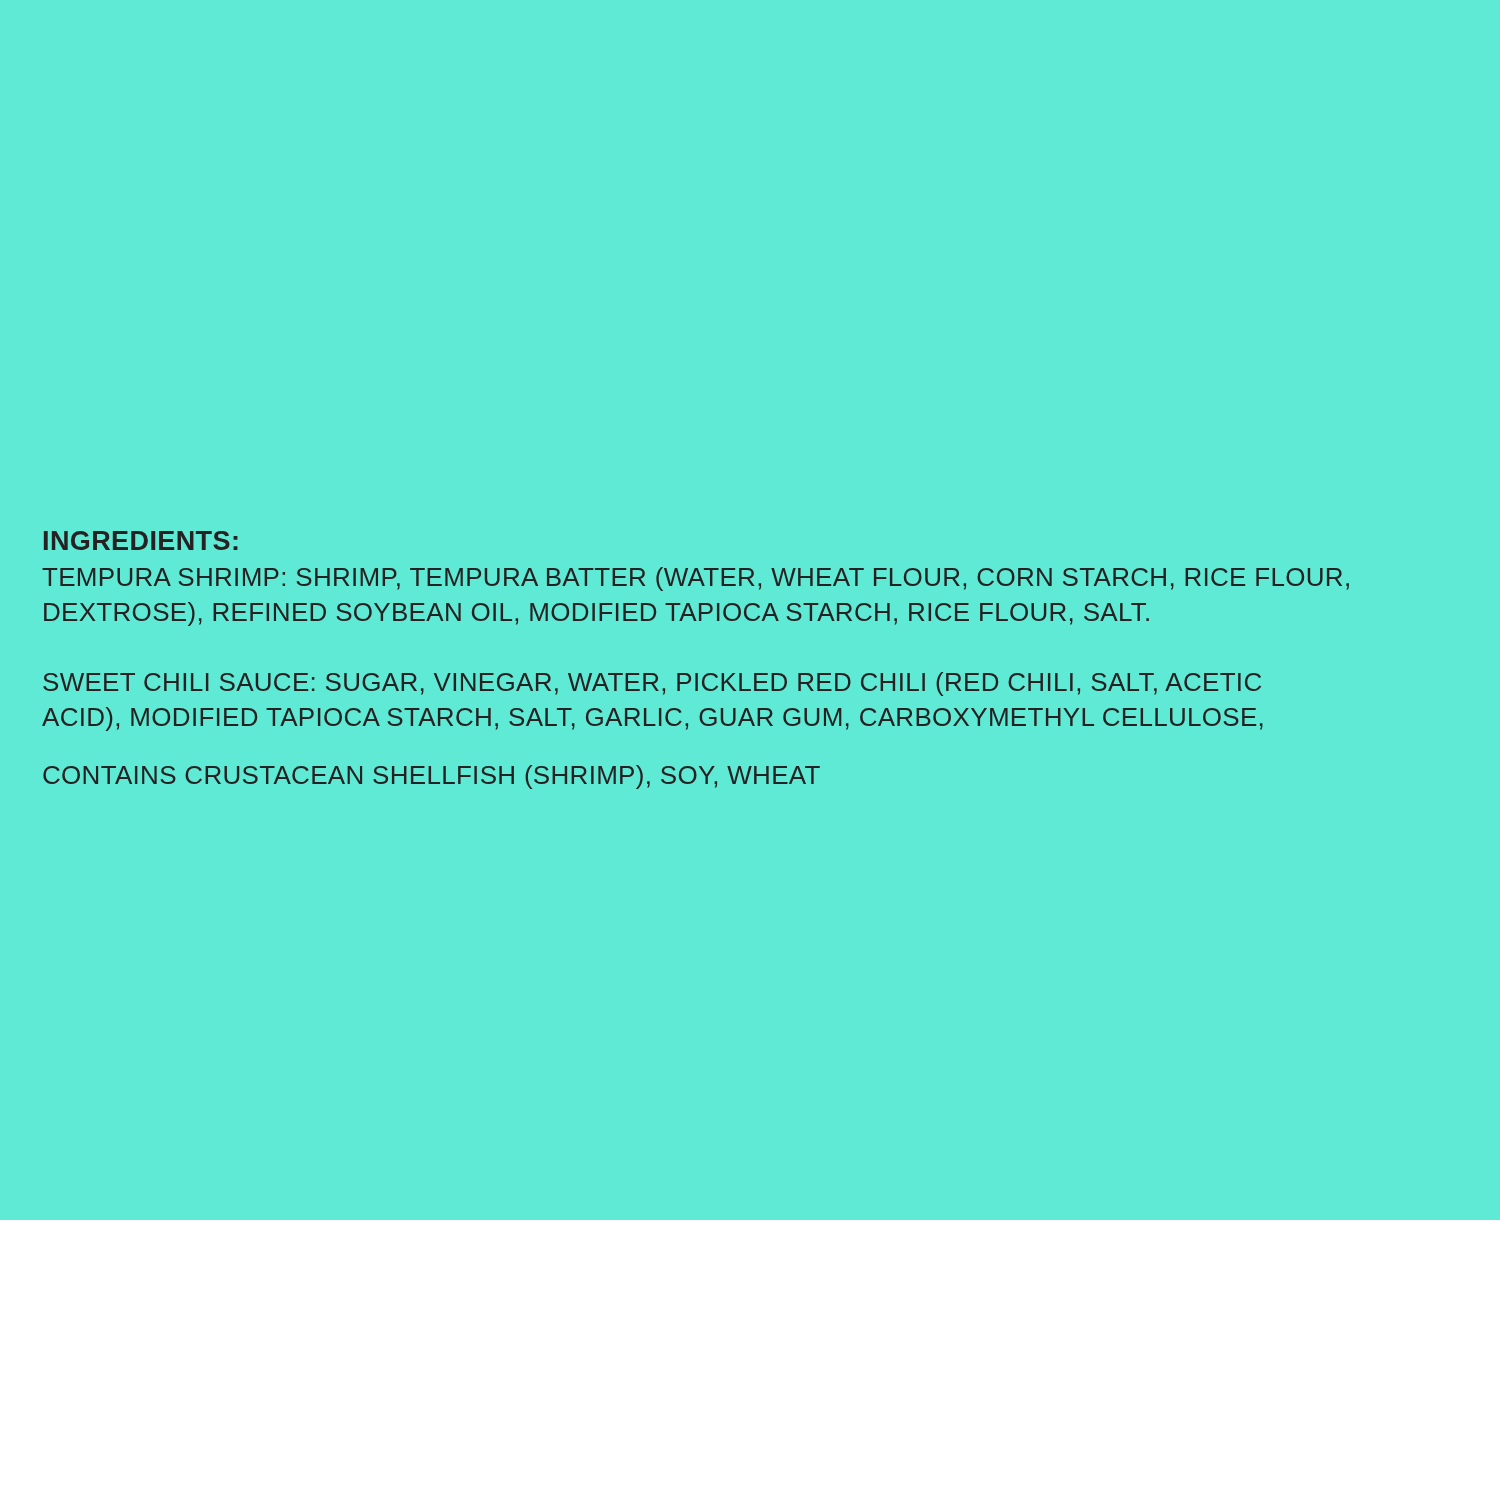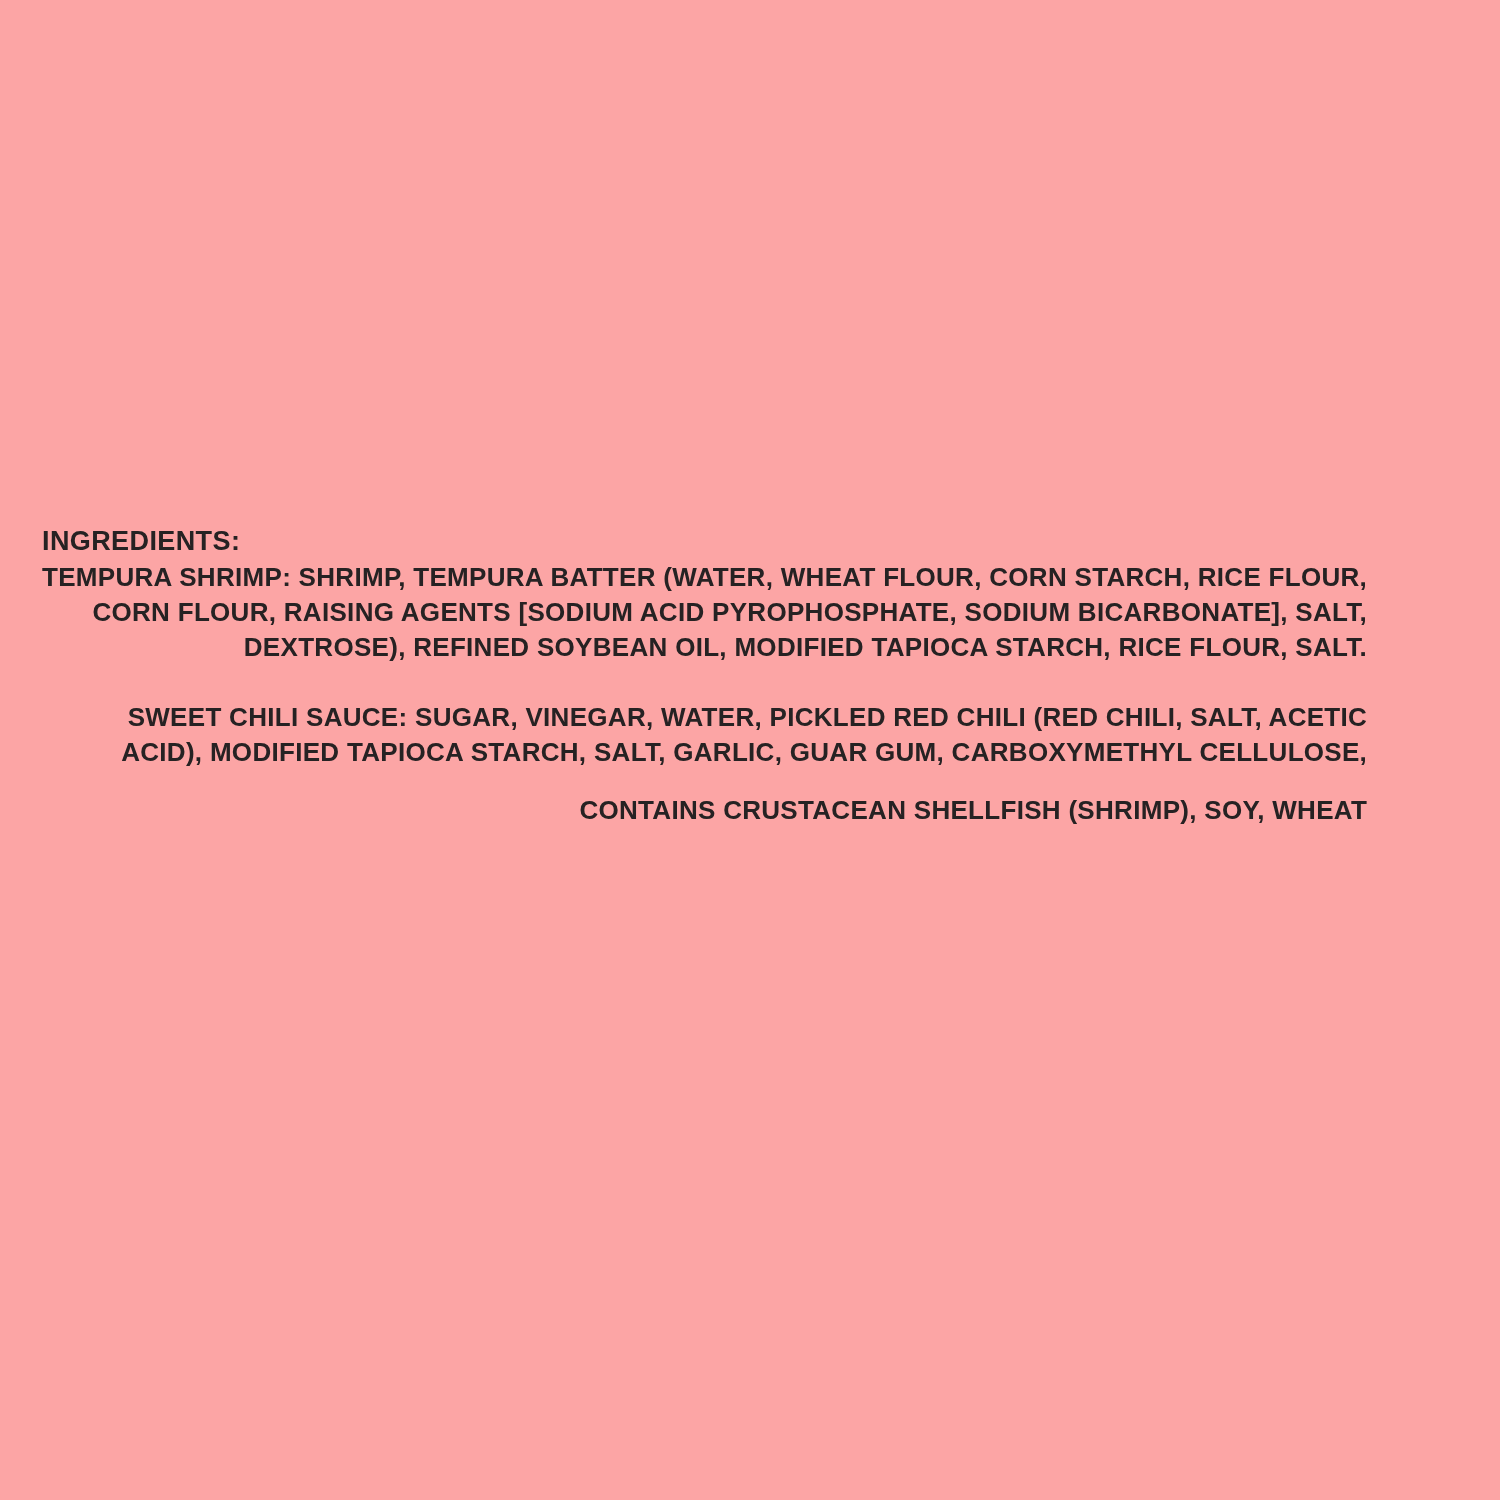--- a/index.html
+++ b/index.html
@@ -5,43 +5,42 @@
   * { margin: 0; padding: 0; box-sizing: border-box; }
   html, body {
     width: 1500px;
     height: 1500px;
     background: #ffffff;
     font-family: "Liberation Sans", sans-serif;
   }
   .canvas {
     position: relative;
     width: 1500px;
-    height: 1500px;
-    background: #fca5a5;
+    height: 1220px;
+    background: #5eead4;
     overflow: hidden;
   }
   .label-block {
     position: absolute;
     left: 42px;
     top: 524px;
     color: #262223;
   }
   .heading {
     font-size: 27px;
     font-weight: bold;
     line-height: 35px;
     letter-spacing: 0.4px;
   }
   .para {
     margin-top: 35px;
     font-size: 26px;
-    font-weight: bold;
+    font-weight: normal;
     line-height: 35px;
     letter-spacing: 0.3px;
-    text-align: right;
   }
   .para.first {
     margin-top: 1px;
   }
   .para.allergen {
     margin-top: 23px;
   }
   .line {
     display: block;
     white-space: nowrap;
@@ -50,21 +49,20 @@
 </head>
 <body>
 
 <div class="canvas">
   <div class="label-block">
 
     <div class="heading">INGREDIENTS:</div>
 
     <div class="para first">
       <span class="line">TEMPURA SHRIMP: SHRIMP, TEMPURA BATTER (WATER, WHEAT FLOUR, CORN STARCH, RICE FLOUR,</span>
-      <span class="line">CORN FLOUR, RAISING AGENTS [SODIUM ACID PYROPHOSPHATE, SODIUM BICARBONATE], SALT,</span>
       <span class="line">DEXTROSE), REFINED SOYBEAN OIL, MODIFIED TAPIOCA STARCH, RICE FLOUR, SALT.</span>
     </div>
 
 
     <div class="para">
       <span class="line">SWEET CHILI SAUCE: SUGAR, VINEGAR, WATER, PICKLED RED CHILI (RED CHILI, SALT, ACETIC</span>
       <span class="line">ACID), MODIFIED TAPIOCA STARCH, SALT, GARLIC, GUAR GUM, CARBOXYMETHYL CELLULOSE,</span>
     </div>
 
     <div class="para allergen">

